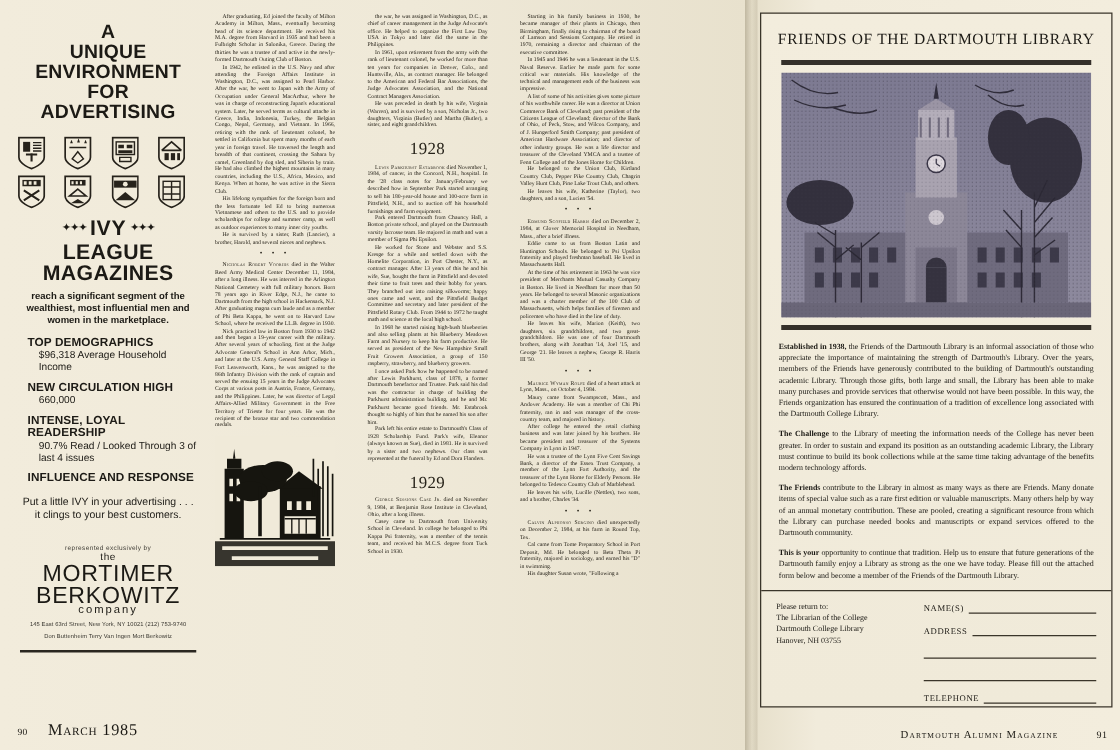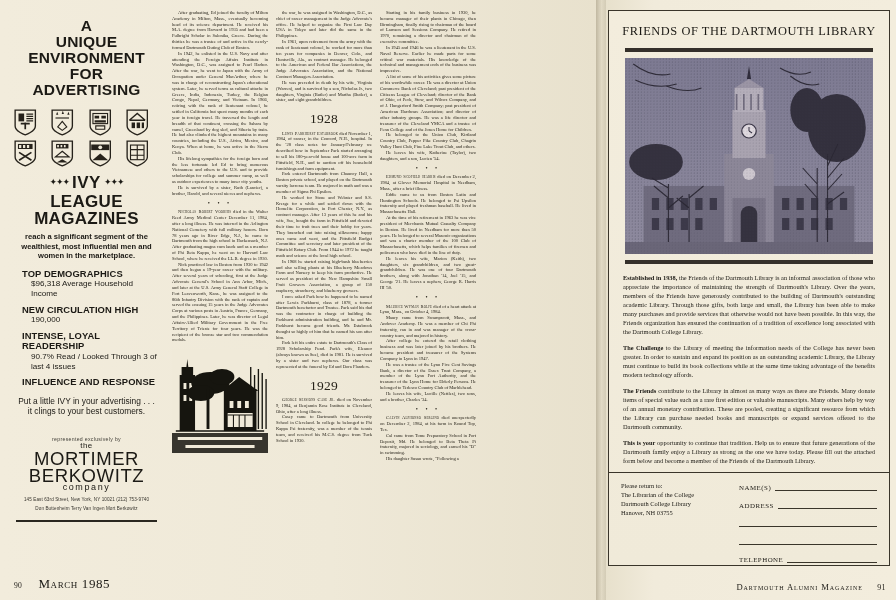--- a/index.html
+++ b/index.html
@@ -67,21 +67,21 @@
   .mb-name{
     font-size:18.5px;letter-spacing:.6px;line-height:.92;font-weight:400;
     font-family:"Liberation Sans", sans-serif;
   }
   .mb-co{font-size:9px;letter-spacing:1.6px;line-height:1;margin-top:-1px;}
   .mb-addr{font-size:4.6px;letter-spacing:.1px;margin-top:5px;opacity:.9;}
   .mb-people{font-size:4.6px;letter-spacing:.1px;margin-top:4px;opacity:.9;}
   .ad-rule{border:0;border-top:2.2px solid #2a2720;margin:9px 4px 0 4px;}
 
   
-  .cols{display:flex;flex:1;gap:0;}
+  .cols{display:flex;flex:1;gap:18px;}
   .col{
     width:104px;flex:0 0 104px;box-sizing:border-box;
     padding:0 4px;
     font-size:4.55px;line-height:1.285;
     text-align:justify;
     hyphens:auto;-webkit-hyphens:auto;
     color:#262219;
   }
   .col p{margin:0 0 0 0;text-indent:6px;}
   .year{
@@ -99,21 +99,21 @@
     position:absolute;left:14px;bottom:8px;
     font-size:7.6px;letter-spacing:.3px;
   }
   .foot-left .fn{margin-right:14px;}
   .foot-left .fm{font-variant:small-caps;letter-spacing:.6px;font-size:13px;}
   .foot-right{
     position:absolute;right:10px;bottom:8px;
     font-size:8px;letter-spacing:.4px;
   }
   .foot-right .fm{font-variant:small-caps;letter-spacing:.9px;font-size:8.6px;text-align:center;}
-  .foot-right .fn{margin-left:12px;}
+  .foot-right .fn{margin-left:28px;}
 
   
   .friends{
     border:1.2px solid #3a352a;
     box-sizing:border-box;
     width:282px;height:556px;
     padding:9px 12px 0 12px;
     background:linear-gradient(180deg,#f3eddd,#f0ead9);
     position:relative;
   }
@@ -224,21 +224,21 @@
       <div class="ivy-sub">MAGAZINES</div>
 
       <div class="ad-tag">reach a significant segment of the wealthiest, most influential men and women in the marketplace.</div>
 
       <div class="claim">
         <div class="claim-h">TOP DEMOGRAPHICS</div>
         <div class="claim-b">$96,318 Average Household Income</div>
       </div>
       <div class="claim">
         <div class="claim-h">NEW CIRCULATION HIGH</div>
-        <div class="claim-b">190,000</div>
+        <div class="claim-b">660,000</div>
       </div>
       <div class="claim">
         <div class="claim-h">INTENSE, LOYAL READERSHIP</div>
         <div class="claim-b">90.7% Read / Looked Through 3 of last 4 issues</div>
       </div>
       <div class="claim">
         <div class="claim-h">INFLUENCE AND RESPONSE</div>
       </div>
 
       <div class="ad-close">Put a little IVY in your advertising . . . it clings to your best customers.</div>

